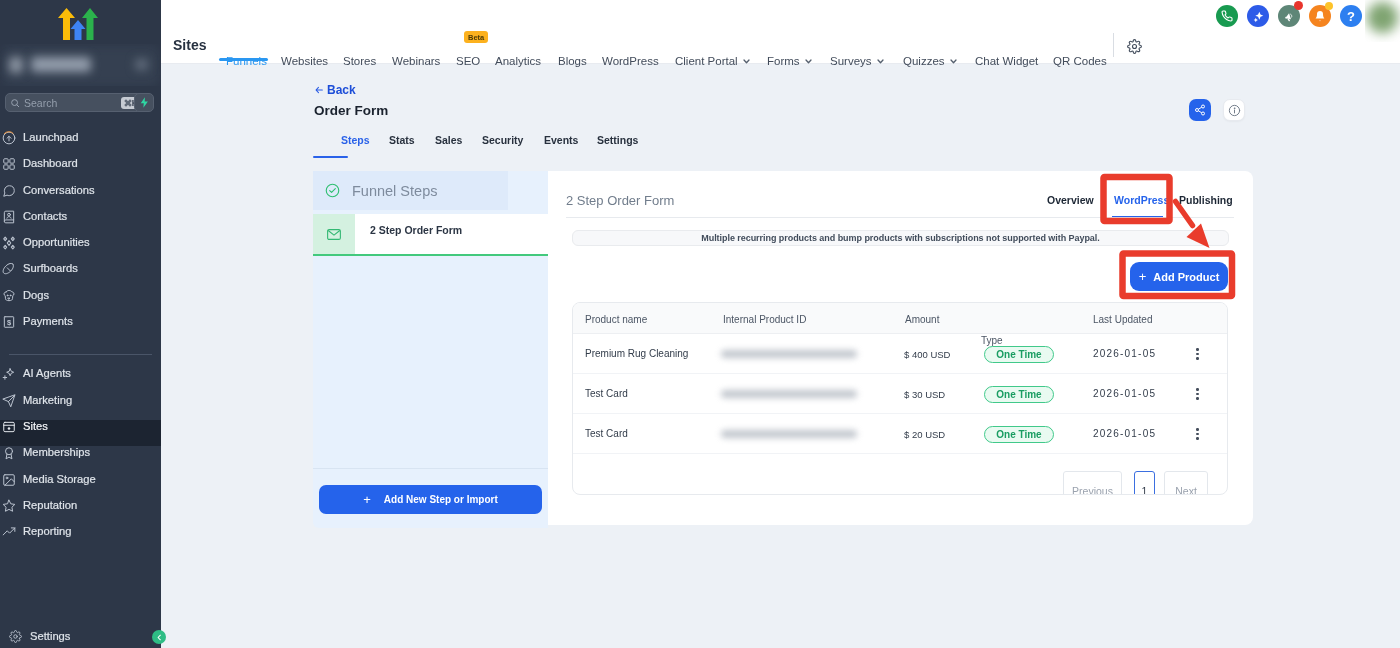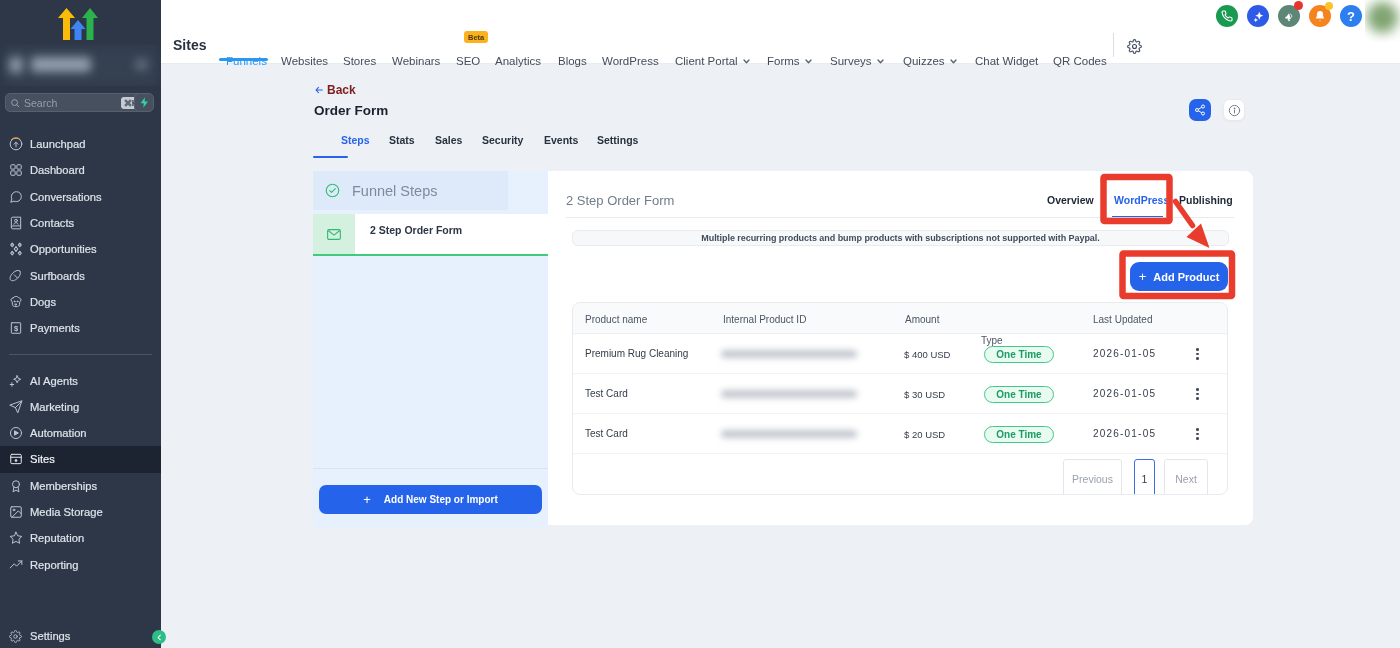--- a/index.html
+++ b/index.html
@@ -21,30 +21,30 @@
 .cbtn { position:absolute; top:5px; width:22px; height:22px; border-radius:50%; display:flex; align-items:center; justify-content:center; }
 
 
 #sidebar { position:absolute; left:0; top:0; width:161px; height:648px; background:#2d3748; overflow:hidden; }
 #acctblur { position:absolute; left:0; top:44px; width:161px; height:42px; overflow:hidden; }
 .searchbox { position:absolute; left:5px; top:93px; width:141px; height:19px; background:#46505f; border:1px solid #566070; border-radius:5px; display:flex; align-items:center; padding:0 4px; }
 .searchbox .stext { color:#949eac; font-size:10.5px; margin-left:4px; flex:1; }
 .kbd { background:#c6cbd3; color:#323c4d; font-size:8.5px; font-weight:bold; border-radius:3px; padding:1px 3px; display:flex; align-items:center; }
 .zapbtn { position:absolute; left:134px; top:93px; width:20px; height:19px; background:#46505f; border:1px solid #566070; border-radius:5px; display:flex; align-items:center; justify-content:center; }
 .menu { position:absolute; left:0; top:131px; width:161px; }
-.mitem { height:26.3px; display:flex; align-items:center; padding-left:9px; color:#dfe4ea; font-size:11.2px; -webkit-text-stroke:0.2px #dfe4ea; }
+.mitem { height:26.3px; display:flex; padding-left:2px; color:#dfe4ea; font-size:11.2px; -webkit-text-stroke:0.2px #dfe4ea; }
 .mitem svg { width:14px; height:14px; margin-right:7px; flex:none; }
 .mitem.active { background:#1c2431; color:#ffffff; }
 .mdivider { height:1px; background:#4a5568; margin:13px 0 12px 0; }
 #settingsrow { position:absolute; left:0; top:624px; width:161px; height:24px; display:flex; align-items:center; padding-left:9px; color:#dfe4ea; font-size:11.2px; -webkit-text-stroke:0.2px #dfe4ea; }
 #settingsrow svg { width:13px; height:13px; margin-right:8px; }
 #collapsebtn { position:absolute; left:152px; top:630px; width:14px; height:14px; border-radius:50%; background:#2ebd85; display:flex; align-items:center; justify-content:center; z-index:5; }
 
 
-#backlink { position:absolute; left:315px; top:83px; font-size:12px; color:#7f1d1d; font-weight:bold; display:flex; align-items:center; }
+#backlink { position:absolute; left:315px; top:83px; font-size:12px; color:#1d4ed8; font-weight:bold; display:flex; align-items:center; }
 #pagetitle { position:absolute; left:314px; top:103px; font-size:13.5px; font-weight:bold; color:#1a222e; }
 #sharebtn { position:absolute; left:1189px; top:99px; width:22px; height:22px; background:#2563eb; border-radius:7px; display:flex; align-items:center; justify-content:center; }
 #infobtn { position:absolute; left:1223px; top:99px; width:22px; height:22px; background:#ffffff; border:1px solid #e7eaef; border-radius:7px; display:flex; align-items:center; justify-content:center; box-shadow:0 1px 2px rgba(0,0,0,0.04); }
 .ptab { position:absolute; top:134px; font-size:10.5px; color:#28313e; font-weight:bold;padding-left:24px; }
 .ptab.blue { color:#2a62e9; }
 #ptab-underline { position:absolute; left:313px; top:155.5px; width:35px; height:2.5px; background:#2a62e9; border-radius:2px; }
 
 
 #stepspanel { position:absolute; left:313px; top:171px; width:235px; height:357px; background:#e7f1fd; border-radius:6px 0 0 6px; }
 #stepshead { position:absolute; left:0; top:0; width:195px; height:39px; background:#deeafa; display:flex; align-items:center; }
@@ -69,21 +69,21 @@
 #tcard { position:absolute; left:572px; top:302px; width:656px; height:193px; background:#fff; border:1px solid #e7eaee; border-radius:8px; overflow:hidden; }
 #thead { position:absolute; left:0; top:0; width:656px; height:31px; background:#f9fafb; border-bottom:1px solid #edeff2; }
 .th { position:absolute; top:11px; font-size:10px; color:#4c5665; }
 .trow { position:absolute; left:0; width:656px; height:40px; border-bottom:1px solid #f1f3f6; }
 .td { position:absolute; font-size:10px; color:#323c4a; }
 .pill { position:absolute; left:411px; top:12px; width:70px; height:17px; border:1px solid #41c98a; background:#e9faf1; border-radius:9px; color:#199d62; font-size:10px; font-weight:bold; display:flex; align-items:center; justify-content:center; }
 .dots { position:absolute; left:623px; top:14px; display:flex; flex-direction:column; gap:2px; }
 .dots i { width:2.6px; height:2.6px; border-radius:50%; background:#454e5c; }
 .idblur { position:absolute; left:148px; top:16px; width:136px; height:8px; background:#99a1ad; border-radius:4px; filter:blur(3px); opacity:0.6; }
 #tfoot { position:absolute; left:0; top:152px; width:656px; height:41px; }
-.pgbtn { position:absolute; top:4px; height:40px; border:1px solid #e3e7ec; border-radius:3px; background:#fff; color:#9aa2ae; font-size:10.5px; display:flex; align-items:center; justify-content:center; }
+.pgbtn { position:absolute; top:16px; height:40px; border:1px solid #e3e7ec; border-radius:3px; background:#fff; color:#9aa2ae; font-size:10.5px; display:flex; align-items:center; justify-content:center; }
 
 
 #annot { position:absolute; left:0; top:0; width:1400px; height:648px; pointer-events:none; z-index:50; }
 .blurblob { position:absolute; border-radius:4px; filter:blur(5px); }
 </style>
 </head>
 <body>
 <div id="app">
   <div id="topbar">
     <div class="title">Sites</div>
@@ -222,24 +222,20 @@
       <div class="mdivider" style="margin-left:9px; margin-right:9px;"></div>
       <div class="mitem"><svg viewBox="0 0 24 24" fill="none" stroke="#bcc4d0" stroke-width="1.7" stroke-linecap="round" stroke-linejoin="round">
             <path d="M14 3l1.8 4.2L20 9l-4.2 1.8L14 15l-1.8-4.2L8 9l4.2-1.8z"></path>
             <line x1="5" y1="15" x2="5" y2="21"></line>
             <line x1="2" y1="18" x2="8" y2="18"></line>
           </svg>AI Agents</div>
       <div class="mitem"><svg viewBox="0 0 24 24" fill="none" stroke="#bcc4d0" stroke-width="1.7" stroke-linecap="round" stroke-linejoin="round">
             <line x1="22" y1="2" x2="11" y2="13"></line>
             <polygon points="22,2 15,22 11,13 2,9"></polygon>
           </svg>Marketing</div>
-      <div class="mitem"><svg viewBox="0 0 24 24" fill="none" stroke="#bcc4d0" stroke-width="1.7" stroke-linecap="round" stroke-linejoin="round">
-            <circle cx="12" cy="12" r="9.5"></circle>
-            <polygon points="10,8.5 16,12 10,15.5" fill="#bcc4d0"></polygon>
-          </svg>Automation</div>
       <div class="mitem active"><svg viewBox="0 0 24 24" fill="none" stroke="#e7ebf0" stroke-width="1.7" stroke-linecap="round" stroke-linejoin="round">
             <rect x="3" y="4" width="18" height="16" rx="2"></rect>
             <line x1="3" y1="9" x2="21" y2="9"></line>
             <circle cx="12" cy="14.5" r="2.2" fill="#e7ebf0" stroke="none"></circle>
           </svg>Sites</div>
       <div class="mitem"><svg viewBox="0 0 24 24" fill="none" stroke="#bcc4d0" stroke-width="1.7" stroke-linecap="round" stroke-linejoin="round">
             <circle cx="12" cy="9" r="6"></circle>
             <path d="M8.5 14 7 22l5-3 5 3-1.5-8"></path>
           </svg>Memberships</div>
       <div class="mitem"><svg viewBox="0 0 24 24" fill="none" stroke="#bcc4d0" stroke-width="1.7" stroke-linecap="round" stroke-linejoin="round">

